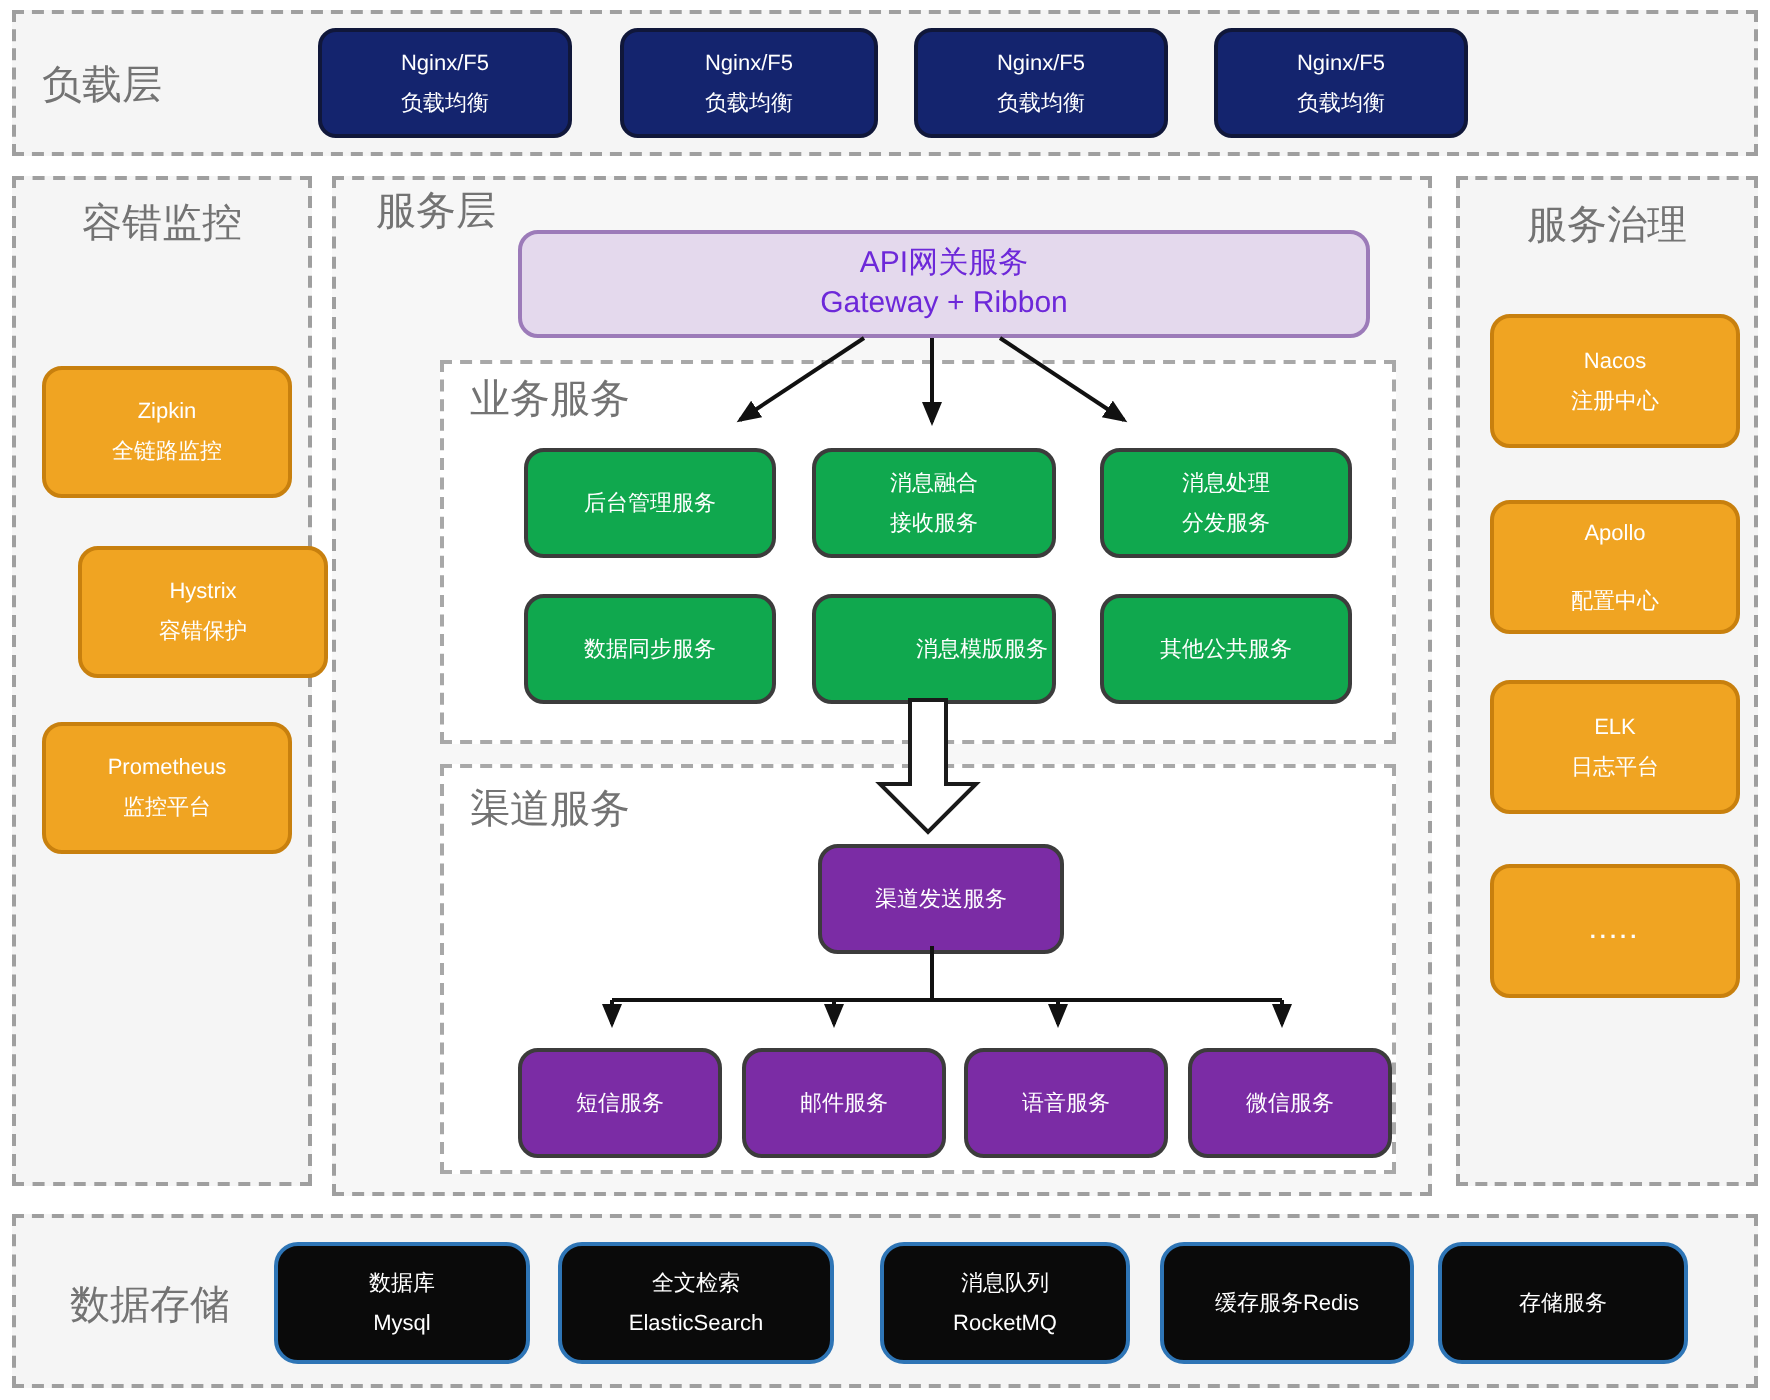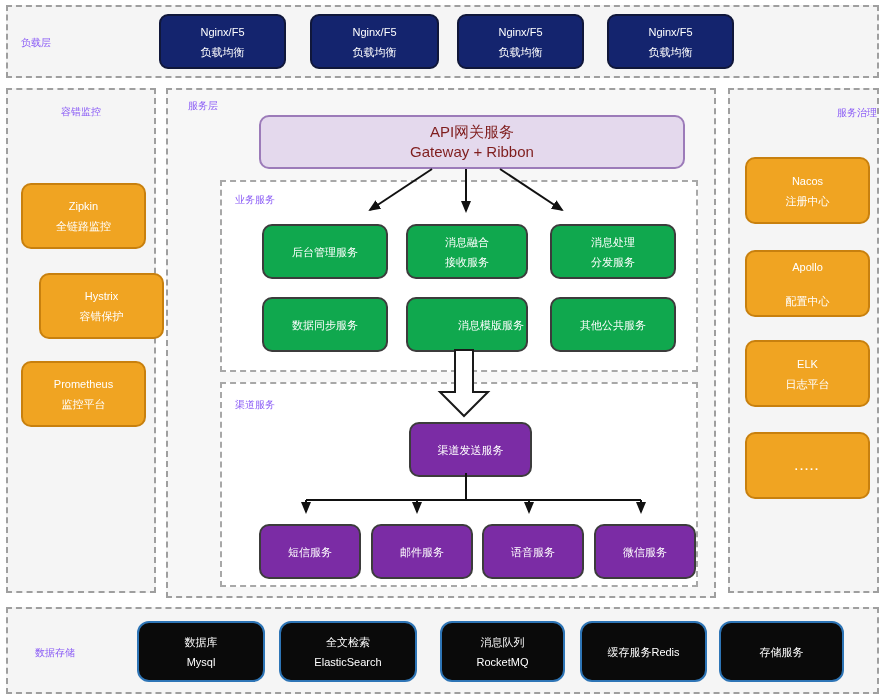--- a/index.html
+++ b/index.html
@@ -16,21 +16,21 @@
   .zone-service{left:166px;top:88px;width:550px;height:510px;background:#f7f7f7;}
   .zone-gov{left:728px;top:88px;width:151px;height:505px;}
   .zone-storage{left:6px;top:607px;width:873px;height:87px;}
   .subzone{
     position:absolute;box-sizing:border-box;background:#ffffff;
     border:2px dashed #a8a8a8;
   }
   .sub-business{left:52px;top:90px;width:478px;height:192px;}
   .sub-channel{left:52px;top:292px;width:478px;height:205px;}
   .zone-label{
-    position:absolute;color:#8b5cf6;font-size:10px;line-height:18px;white-space:nowrap;
+    position:absolute;color:#737373;font-size:20px;line-height:18px;white-space:nowrap;
   }
   .centered-label{left:0;width:100%;text-align:center;}
   .node{
     position:absolute;box-sizing:border-box;display:flex;flex-direction:column;
     align-items:center;justify-content:center;text-align:center;color:#ffffff;
     font-size:11px;line-height:20px;border-radius:10px;
   }
   .node span{display:block;white-space:nowrap;}
   .node-load{background:#14246E;border:2px solid #10173a;width:127px;height:55px;top:7px;border-radius:9px;}
   .node-orange{background:#F0A422;border:2px solid #C8800E;width:125px;}
@@ -38,21 +38,21 @@
   .zone-gov .node-orange{left:15px;height:67px;}
   .node-green{background:#10A84E;border:2px solid #3c3c3c;width:126px;height:55px;}
   .node-purple{background:#7B2CA5;border:2px solid #3c3c3c;}
   .node-hub{left:187px;top:38px;width:123px;height:55px;}
   .node-ch{top:140px;width:102px;height:55px;}
   .node-storage{background:#0a0a0a;border:2px solid #2E75B6;border-radius:12px;height:61px;top:12px;}
   .gateway{
     position:absolute;left:91px;top:25px;width:426px;height:54px;box-sizing:border-box;
     background:#E4D9ED;border:2px solid #9C7BB9;border-radius:10px;
     display:flex;flex-direction:column;align-items:center;justify-content:center;
-    color:#7f1d1d;font-size:15px;line-height:20px;
+    color:#6d28d9;font-size:15px;line-height:20px;
   }
   .gateway span{display:block;}
   .dots{font-weight:bold;letter-spacing:2px;}
   #arrow-overlay{position:absolute;left:0;top:0;width:885px;height:700px;pointer-events:none;}
 </style>
 </head>
 <body>
 
 <div id="canvas">
 
@@ -142,21 +142,21 @@
       <div class="node node-purple node-ch" style="left:260px;">
         <span>语音服务</span>
       </div>
       <div class="node node-purple node-ch" style="left:372px;">
         <span>微信服务</span>
       </div>
     </div>
   </div>
 
   <div class="zone zone-gov">
-    <div class="zone-label centered-label" style="top:14px;text-align:right;">服务治理</div>
+    <div class="zone-label centered-label" style="top:14px;">服务治理</div>
     <div class="node node-orange" style="top:67px;">
       <span>Nacos</span>
       <span>注册中心</span>
     </div>
     <div class="node node-orange" style="top:160px;gap:14px;">
       <span>Apollo</span>
       <span>配置中心</span>
     </div>
     <div class="node node-orange" style="top:250px;">
       <span>ELK</span>

